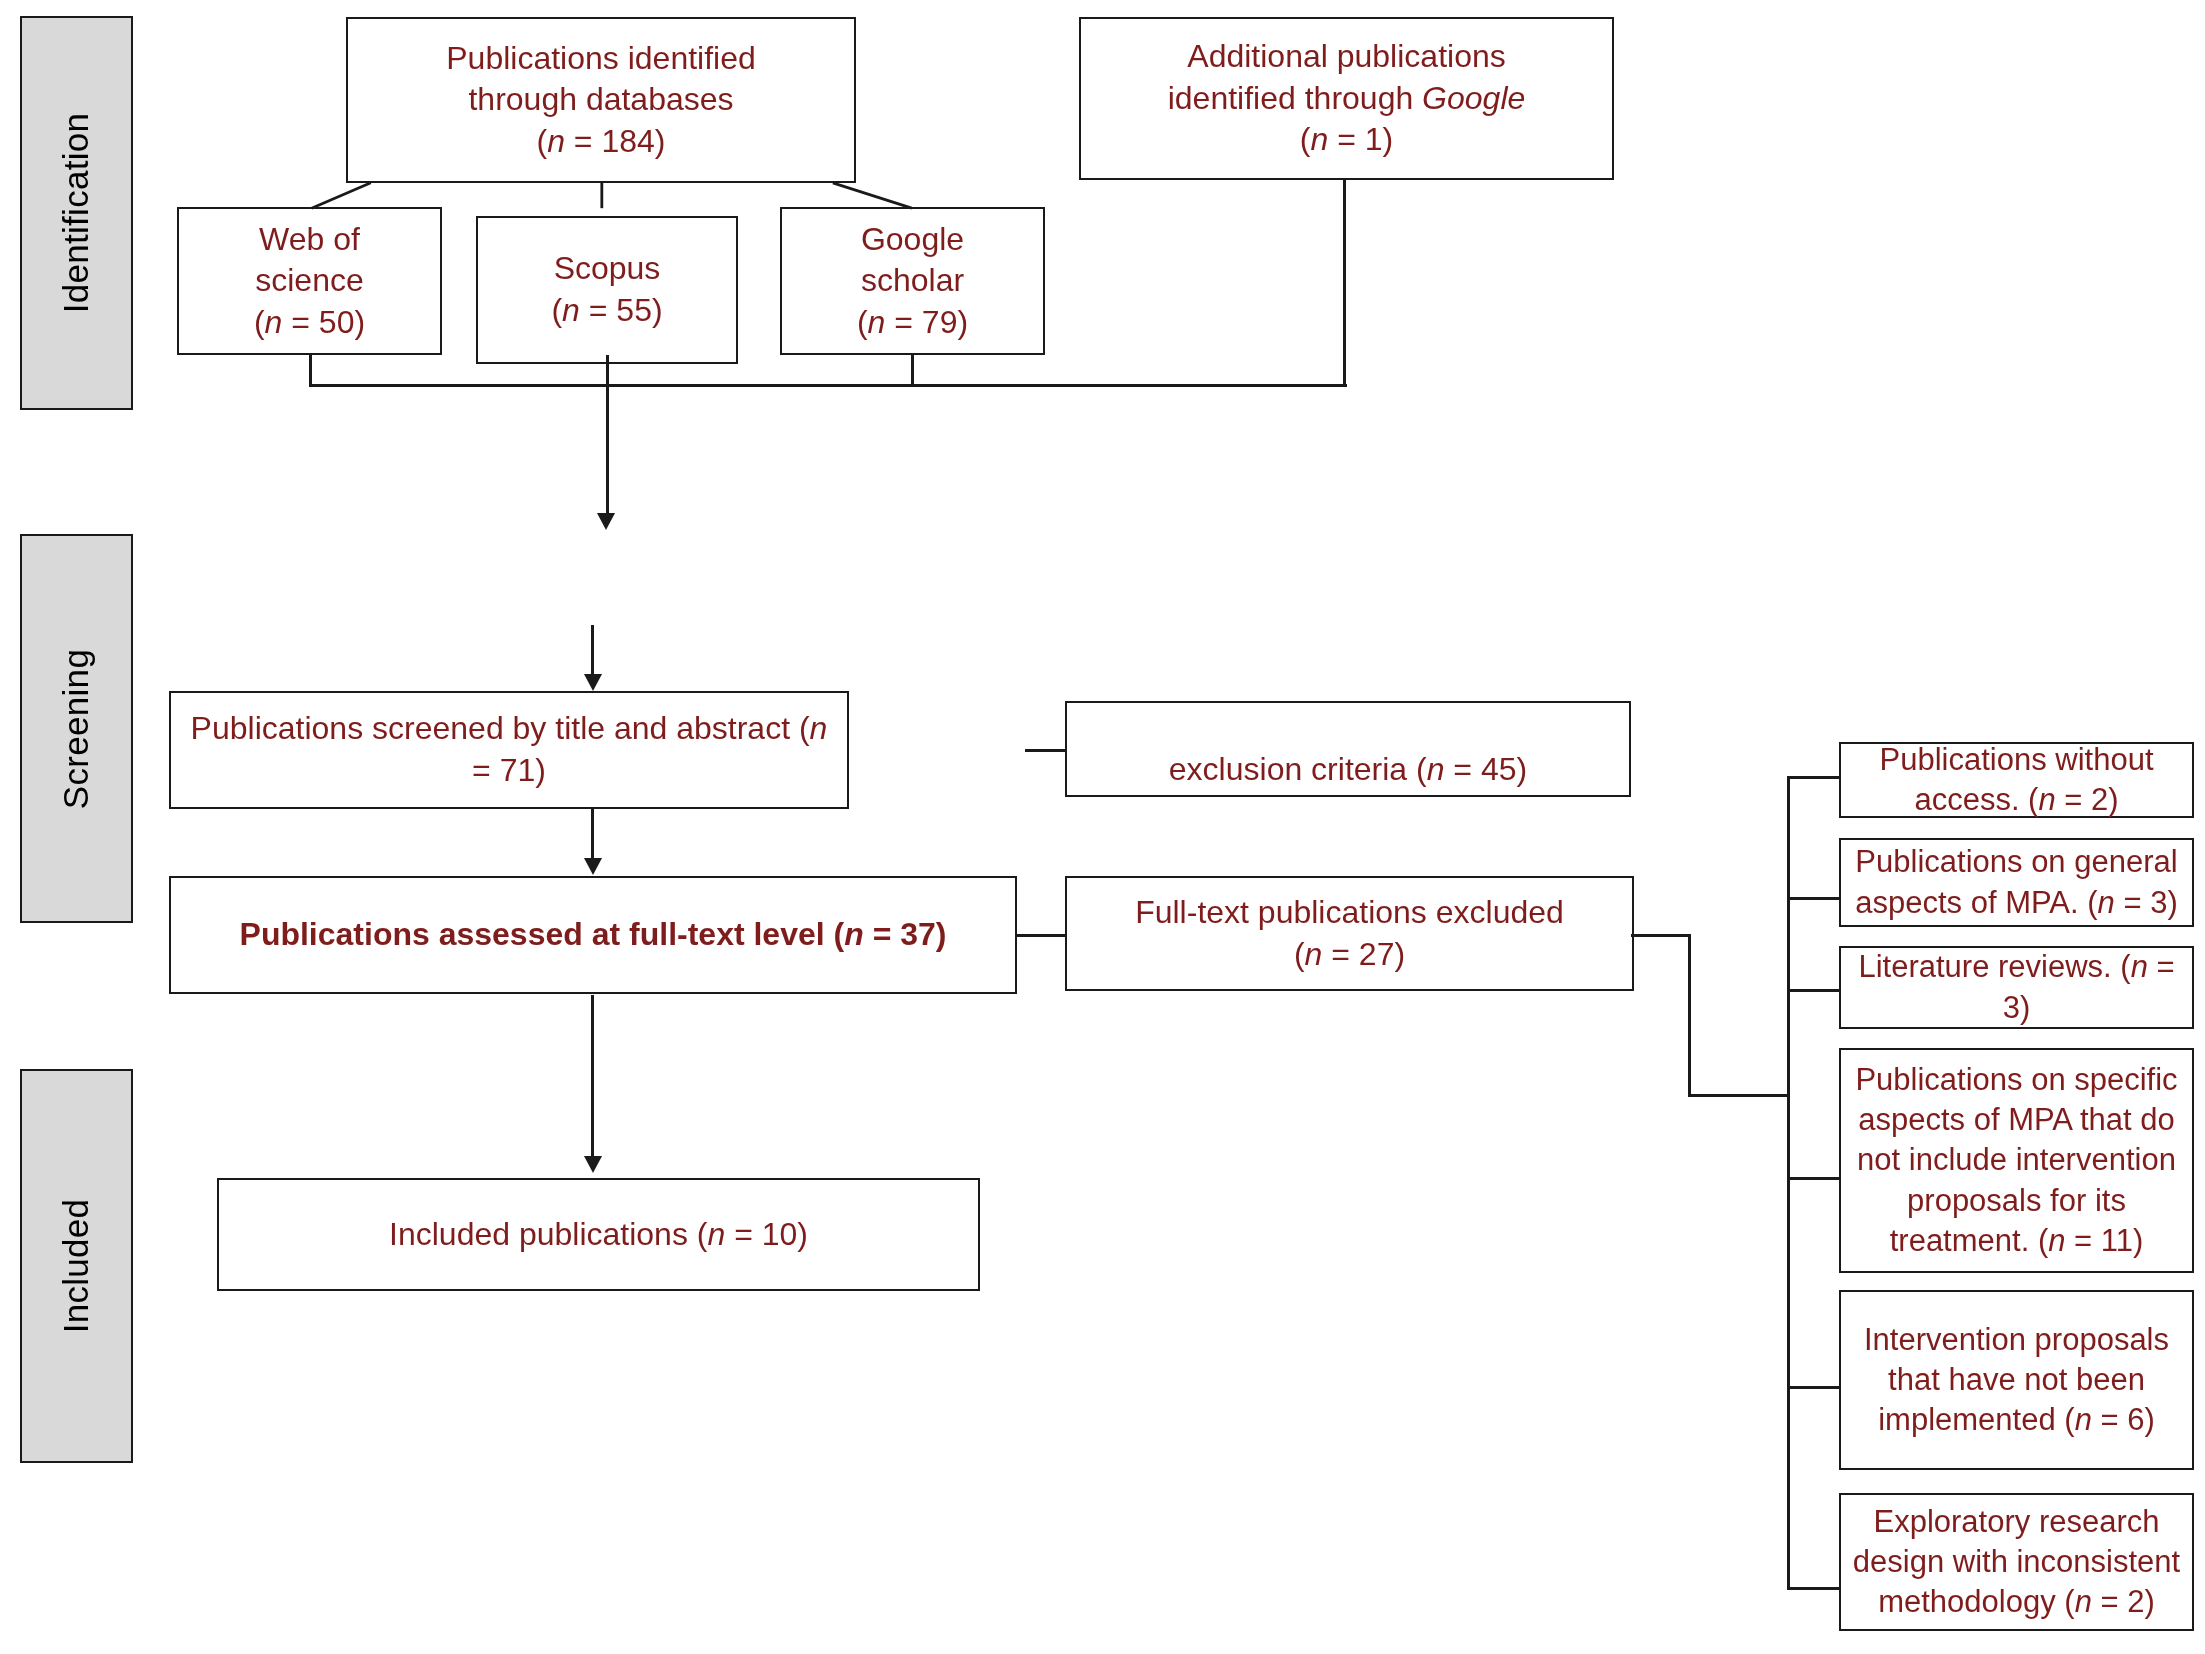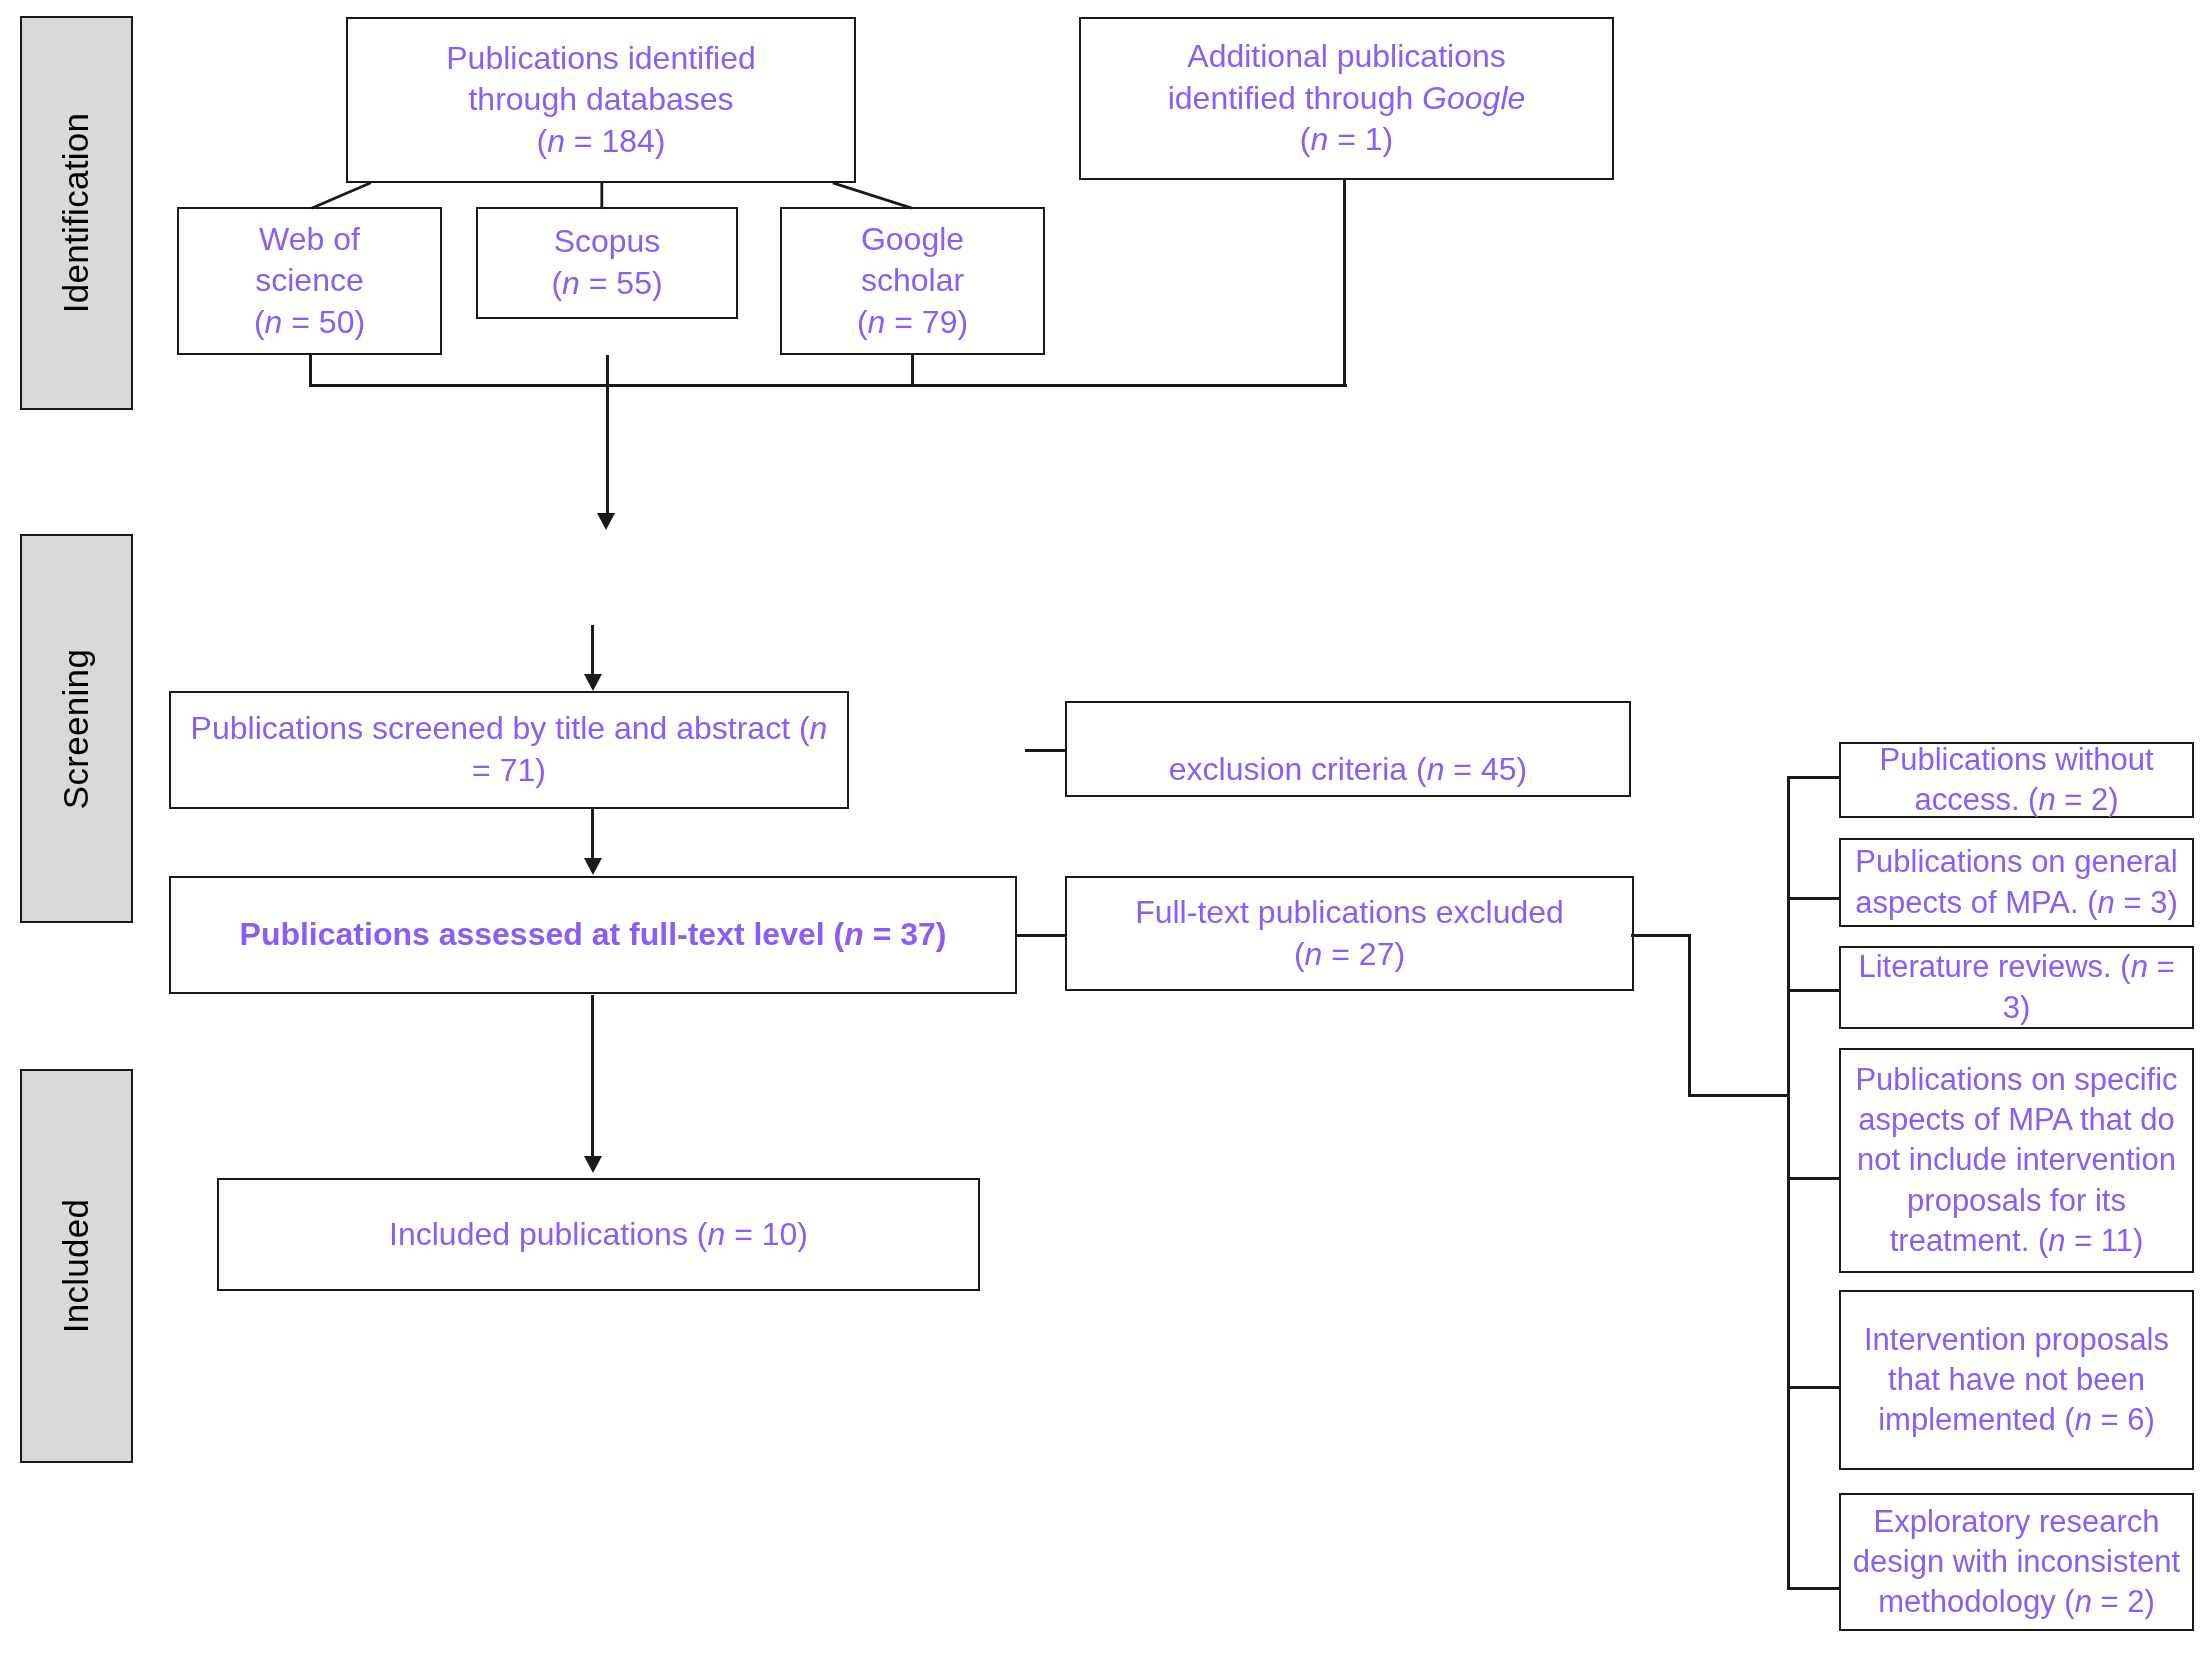--- a/index.html
+++ b/index.html
@@ -37,21 +37,21 @@
   
   .box {
     position: absolute;
     background: #ffffff;
     border: 2.8px solid #1a1a1a;
     box-sizing: border-box;
     display: flex;
     align-items: center;
     justify-content: center;
     text-align: center;
-    color: #8b5cf6;
+    color: #7f1d1d;
     font-size: 32px;
     line-height: 1.30;
     padding: 16px 9px;
   }
   .box .txt { display: block; width: 100%; }
 
   .box.small { font-size: 31px; }
 
   
   i.nv { font-style: italic; }
@@ -112,21 +112,21 @@
   </div>
 
   <div class="box" style="left:177px; top:207px; width:265px; height:148px;">
     <span class="txt">
       <span>Web of</span><br>
       <span>science</span><br>
       <span>(<i class="nv">n</i><span> = 50)</span></span>
     </span>
   </div>
 
-  <div class="box" style="left:476px; top:207px; width:262px; height:112px;">
+  <div class="box" style="left:476px; top:216px; width:262px; height:148px;">
     <span class="txt">
       <span>Scopus</span><br>
       <span>(<i class="nv">n</i><span> = 55)</span></span>
     </span>
   </div>
 
   <div class="box" style="left:780px; top:207px; width:265px; height:148px;">
     <span class="txt">
       <span>Google</span><br>
       <span>scholar</span><br>

